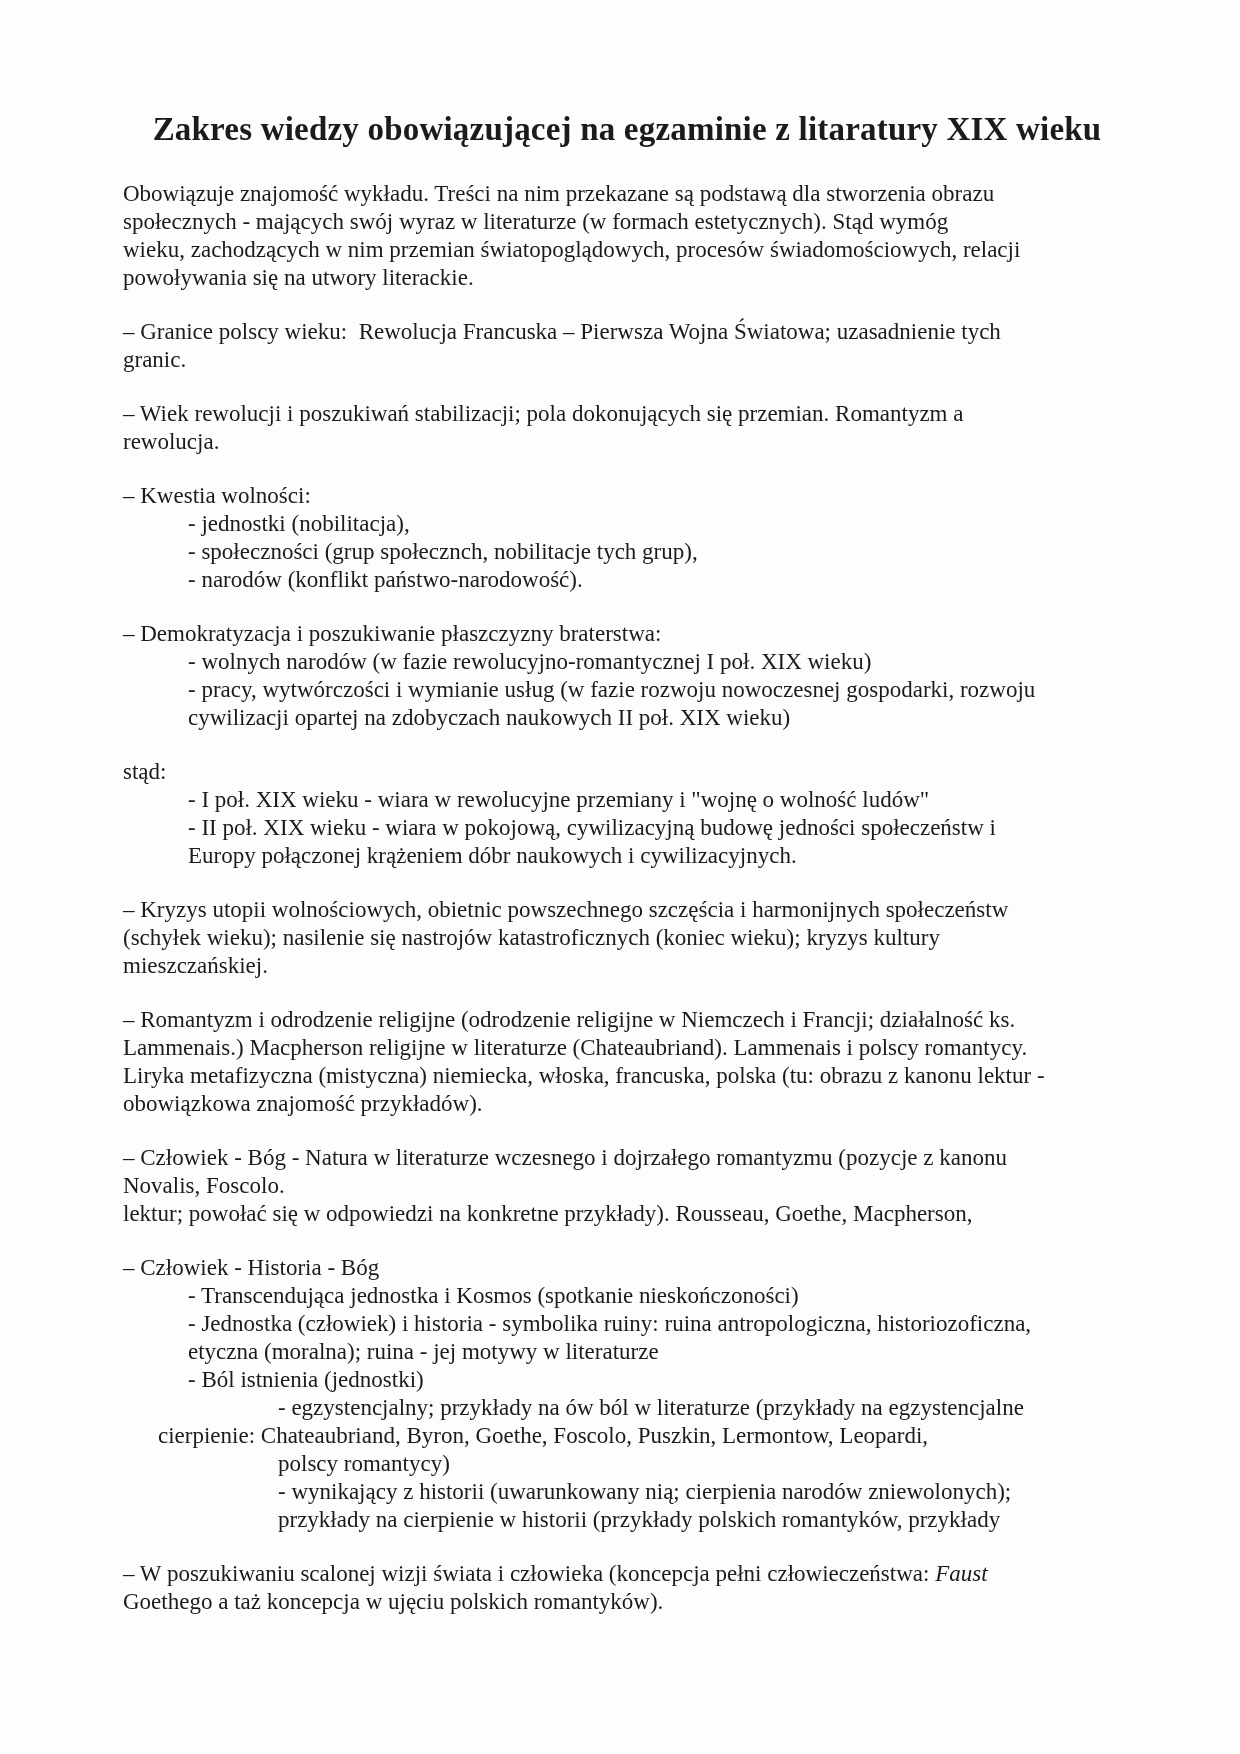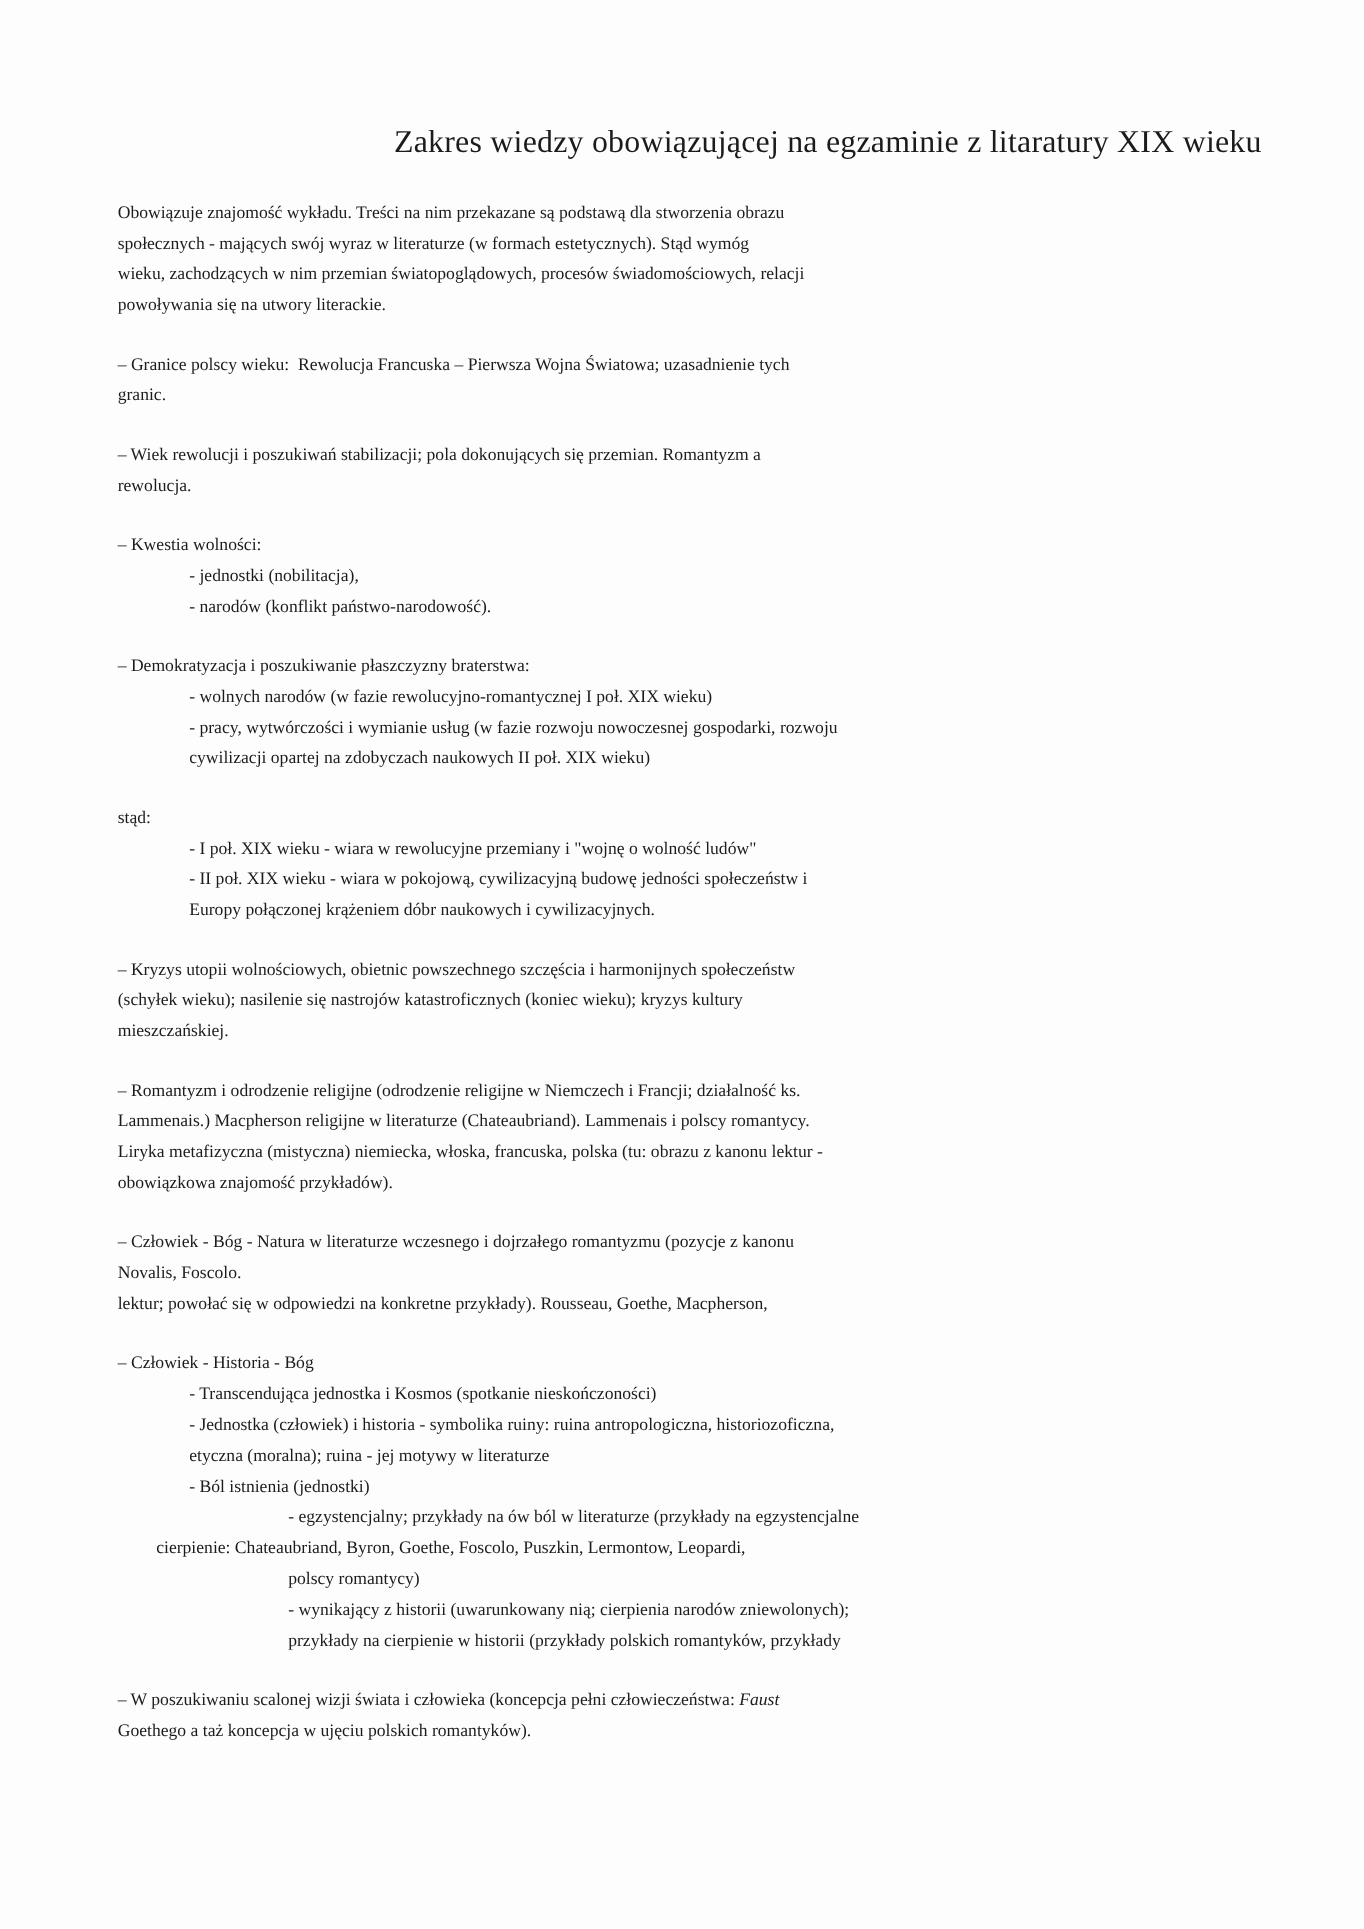--- a/index.html
+++ b/index.html
@@ -13,30 +13,31 @@
   .page {
     position: absolute;
     left: 107px;
     top: 112px;
     width: 1040px;
     font-family: "Liberation Serif", "DejaVu Serif", serif;
     color: #1b1b1b;
   }
   .title {
     margin: 0;
-    font-size: 29px;
-    font-weight: normal;
-    text-align: right;
+    font-size: 33px;
+    font-weight: bold;
+    text-align: center;
     line-height: 34px;
     letter-spacing: 0.2px;
   }
   .doc-body {
     margin-top: 34px;
-    font-size: 16px;
+    font-size: 23px;
     line-height: 28px;
+    margin-left: 16px;
   }
   .block { margin: 0 0 26px 0; }
   .line  { white-space: pre; }
   .ind-0 { padding-left: 0; }
   .ind-1 { padding-left: 65px; }
   .ind-2 { padding-left: 155px; }
   .ind-h { padding-left: 35px; }
   .italic { font-style: italic; }
 </style>
 </head>
@@ -55,20 +56,21 @@
         <div class="line ind-0"><span>– Granice polscy wieku:  Rewolucja Francuska – Pierwsza Wojna Światowa; uzasadnienie tych</span></div>
         <div class="line ind-0"><span>granic.</span></div>
       </div>
       <div class="block">
         <div class="line ind-0"><span>– Wiek rewolucji i poszukiwań stabilizacji; pola dokonujących się przemian. Romantyzm a</span></div>
         <div class="line ind-0"><span>rewolucja.</span></div>
       </div>
       <div class="block">
         <div class="line ind-0"><span>– Kwestia wolności:</span></div>
         <div class="line ind-1"><span>- jednostki (nobilitacja),</span></div>
+        <div class="line ind-1"><span>- społeczności (grup społecznch, nobilitacje tych grup),</span></div>
         <div class="line ind-1"><span>- narodów (konflikt państwo-narodowość).</span></div>
       </div>
       <div class="block">
         <div class="line ind-0"><span>– Demokratyzacja i poszukiwanie płaszczyzny braterstwa:</span></div>
         <div class="line ind-1"><span>- wolnych narodów (w fazie rewolucyjno-romantycznej I poł. XIX wieku)</span></div>
         <div class="line ind-1"><span>- pracy, wytwórczości i wymianie usług (w fazie rozwoju nowoczesnej gospodarki, rozwoju</span></div>
         <div class="line ind-1"><span>cywilizacji opartej na zdobyczach naukowych II poł. XIX wieku)</span></div>
       </div>
       <div class="block">
         <div class="line ind-0"><span>stąd:</span></div>

